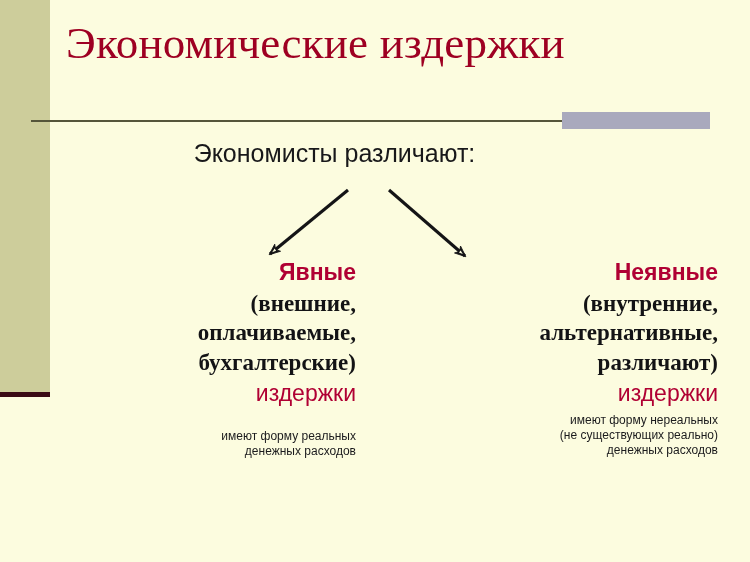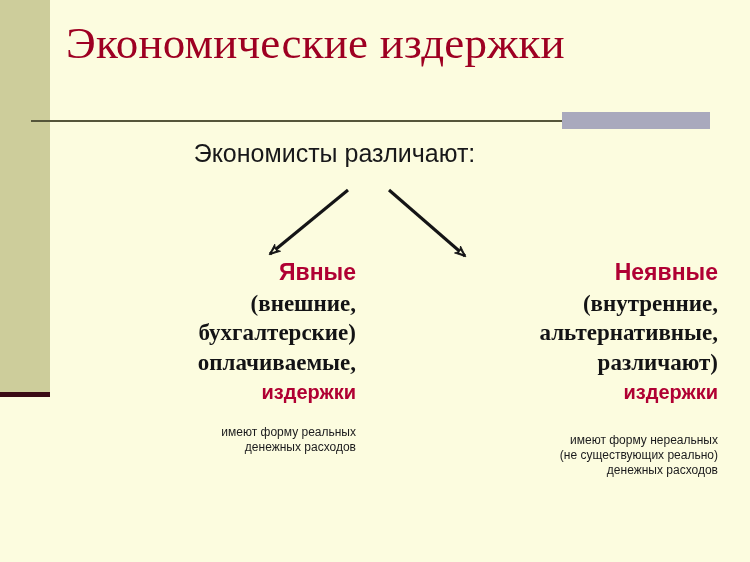--- a/index.html
+++ b/index.html
@@ -107,35 +107,35 @@
   .branch-body {
     font-size: 23px;
     font-weight: bold;
     color: #131315;
     line-height: 1.28;
     margin-top: 1px;
     font-family: Liberation Serif, serif;
   }
   .branch-body .ln { display: block; white-space: nowrap; }
   .branch-tail {
-    font-size: 20px;
-    font-weight: bold;
+    font-size: 23px;
+    font-weight: normal;
     color: #b00033;
     line-height: 1.3;
     margin-top: 2px;
   }
   .branch-note {
     font-size: 12px;
     font-weight: normal;
     color: #1b1b1d;
     line-height: 1.25;
   }
   .branch-note .ln { display: block; white-space: nowrap; }
   .note-left  { margin-top: 20px; }
-  .note-right { margin-top: 28px; }
+  .note-right { margin-top: 4px; }
 </style>
 </head>
 <body>
 
 <div id="slide">
 
   <div class="side-band"></div>
   <div class="side-band-foot"></div>
   <div class="header-rule"></div>
   <div class="header-chip"></div>
@@ -152,22 +152,22 @@
       </marker>
     </defs>
     <line x1="348" y1="190" x2="270" y2="254" stroke="#141416" stroke-width="3.1" marker-end="url(#ahead)"></line>
     <line x1="389" y1="190" x2="465" y2="256" stroke="#141416" stroke-width="3.1" marker-end="url(#ahead)"></line>
   </svg>
 
   <div class="branch branch-left">
     <div class="branch-head">Явные</div>
     <div class="branch-body">
       <span class="ln">(внешние,</span>
+      <span class="ln">оплачиваемые,</span>
       <span class="ln">бухгалтерские)</span>
-      <span class="ln">оплачиваемые,</span>
     </div>
     <div class="branch-tail">издержки</div>
     <div class="branch-note note-left">
       <span class="ln">имеют форму реальных</span>
       <span class="ln">денежных расходов</span>
     </div>
   </div>
 
   <div class="branch branch-right">
     <div class="branch-head">Неявные</div>

